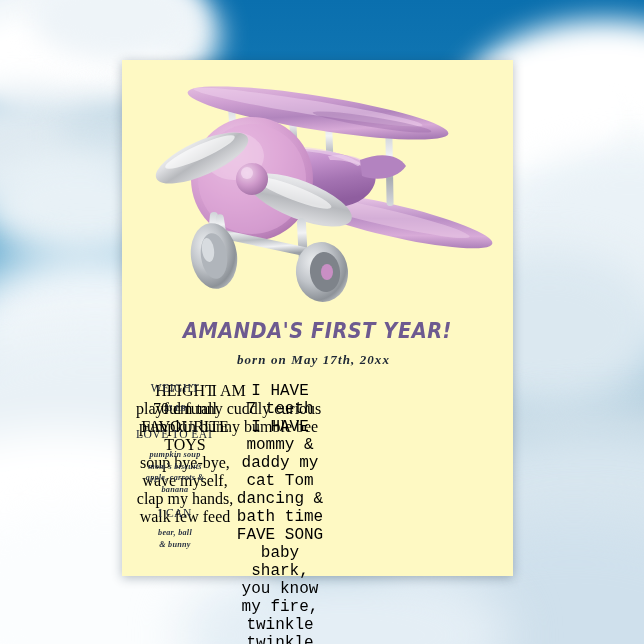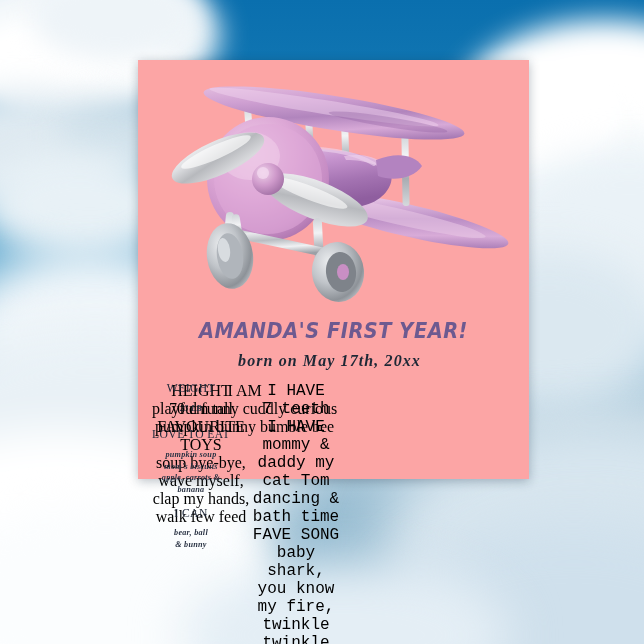--- a/index.html
+++ b/index.html
@@ -47,44 +47,43 @@
   .c12{left:-120px;top:330px;width:430px;height:230px;background:#e9f1f6;filter:blur(24px);}
   .c13{left:-150px;top:430px;width:420px;height:250px;background:#ffffff;filter:blur(22px);}
   .c14{left:-60px;top:500px;width:330px;height:200px;background:#fbfdfe;filter:blur(20px);}
   .c15{right:-160px;top:420px;width:420px;height:240px;background:#d8e6ef;filter:blur(26px);}
   .c16{right:-120px;top:520px;width:380px;height:200px;background:#cfe0ec;filter:blur(26px);}
   .c17{left:180px;top:560px;width:330px;height:150px;background:#e4eef5;filter:blur(24px);}
   .c18{left:-40px;top:250px;width:260px;height:170px;background:#f0f6fa;filter:blur(22px);}
 
   
   #card{
-    position:absolute;left:122px;top:60px;width:391px;height:419px;
-    background:#fca5a5;
+    position:absolute;left:122px;top:60px;width:391px;height:516px;
+    background:#fef9c3;
     box-shadow:0 2px 10px rgba(20,40,60,.30);
-    margin-left:16px;
   }
 
   
   .plane-wrap{position:absolute;left:0;top:0;width:391px;height:248px;overflow:hidden;}
   .plane{position:absolute;left:0;top:0;width:391px;height:248px;}
 
   
   .title{
     position:absolute;left:0;right:0;top:258px;text-align:center;
     font-family:"DejaVu Sans", sans-serif;
     font-style:italic;font-weight:bold;
     font-size:21.5px;letter-spacing:.6px;
     color:#6d5a90;
     transform:scaleX(.90);
   }
   .subtitle{
     position:absolute;left:0;right:8px;top:292px;text-align:center;
     font-family:"Liberation Serif", serif;
     font-weight:bold;font-style:italic;
-    font-size:16px;letter-spacing:1.1px;
+    font-size:13px;letter-spacing:1.1px;
     color:#1e2836;
   }
 
   
   .cols{
     position:absolute;left:14px;top:322px;width:363px;height:190px;
   }
   .col{position:absolute;top:0;text-align:center;}
   .col-0{left:0px;   width:98px;text-align:center;}
   .col-1{left:98px;  width:92px;font-family:Liberation Mono, monospace;}

